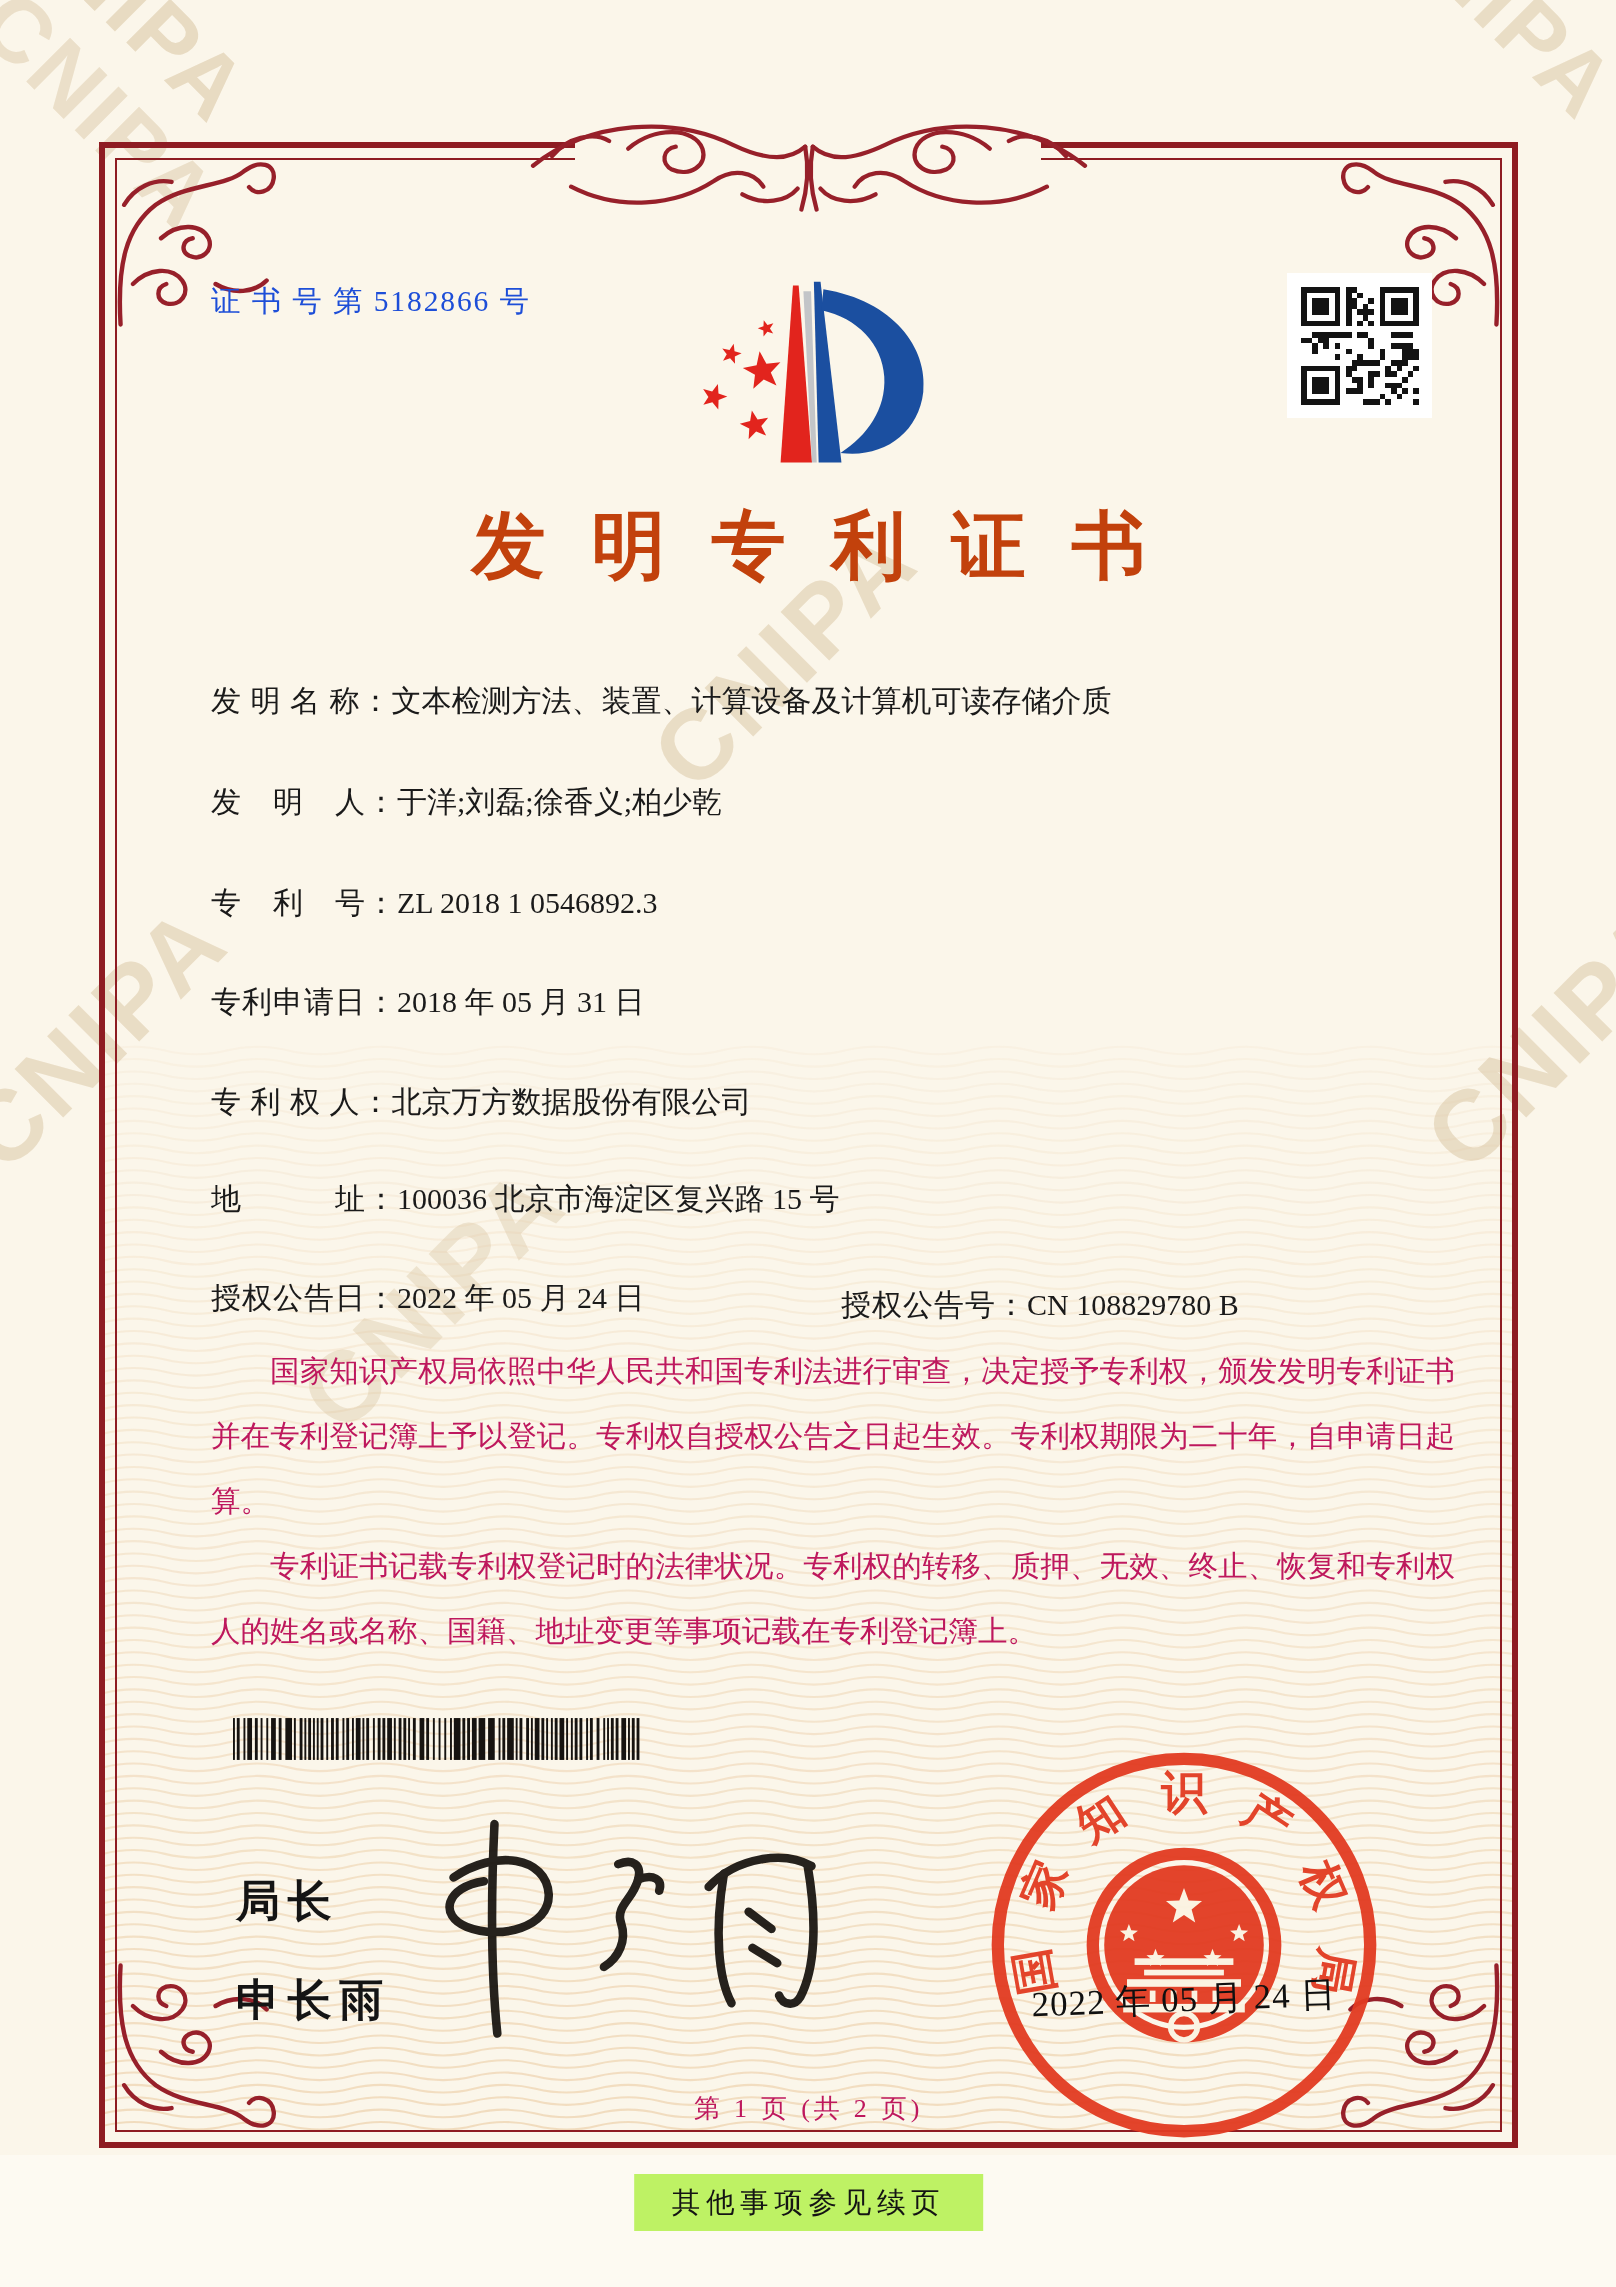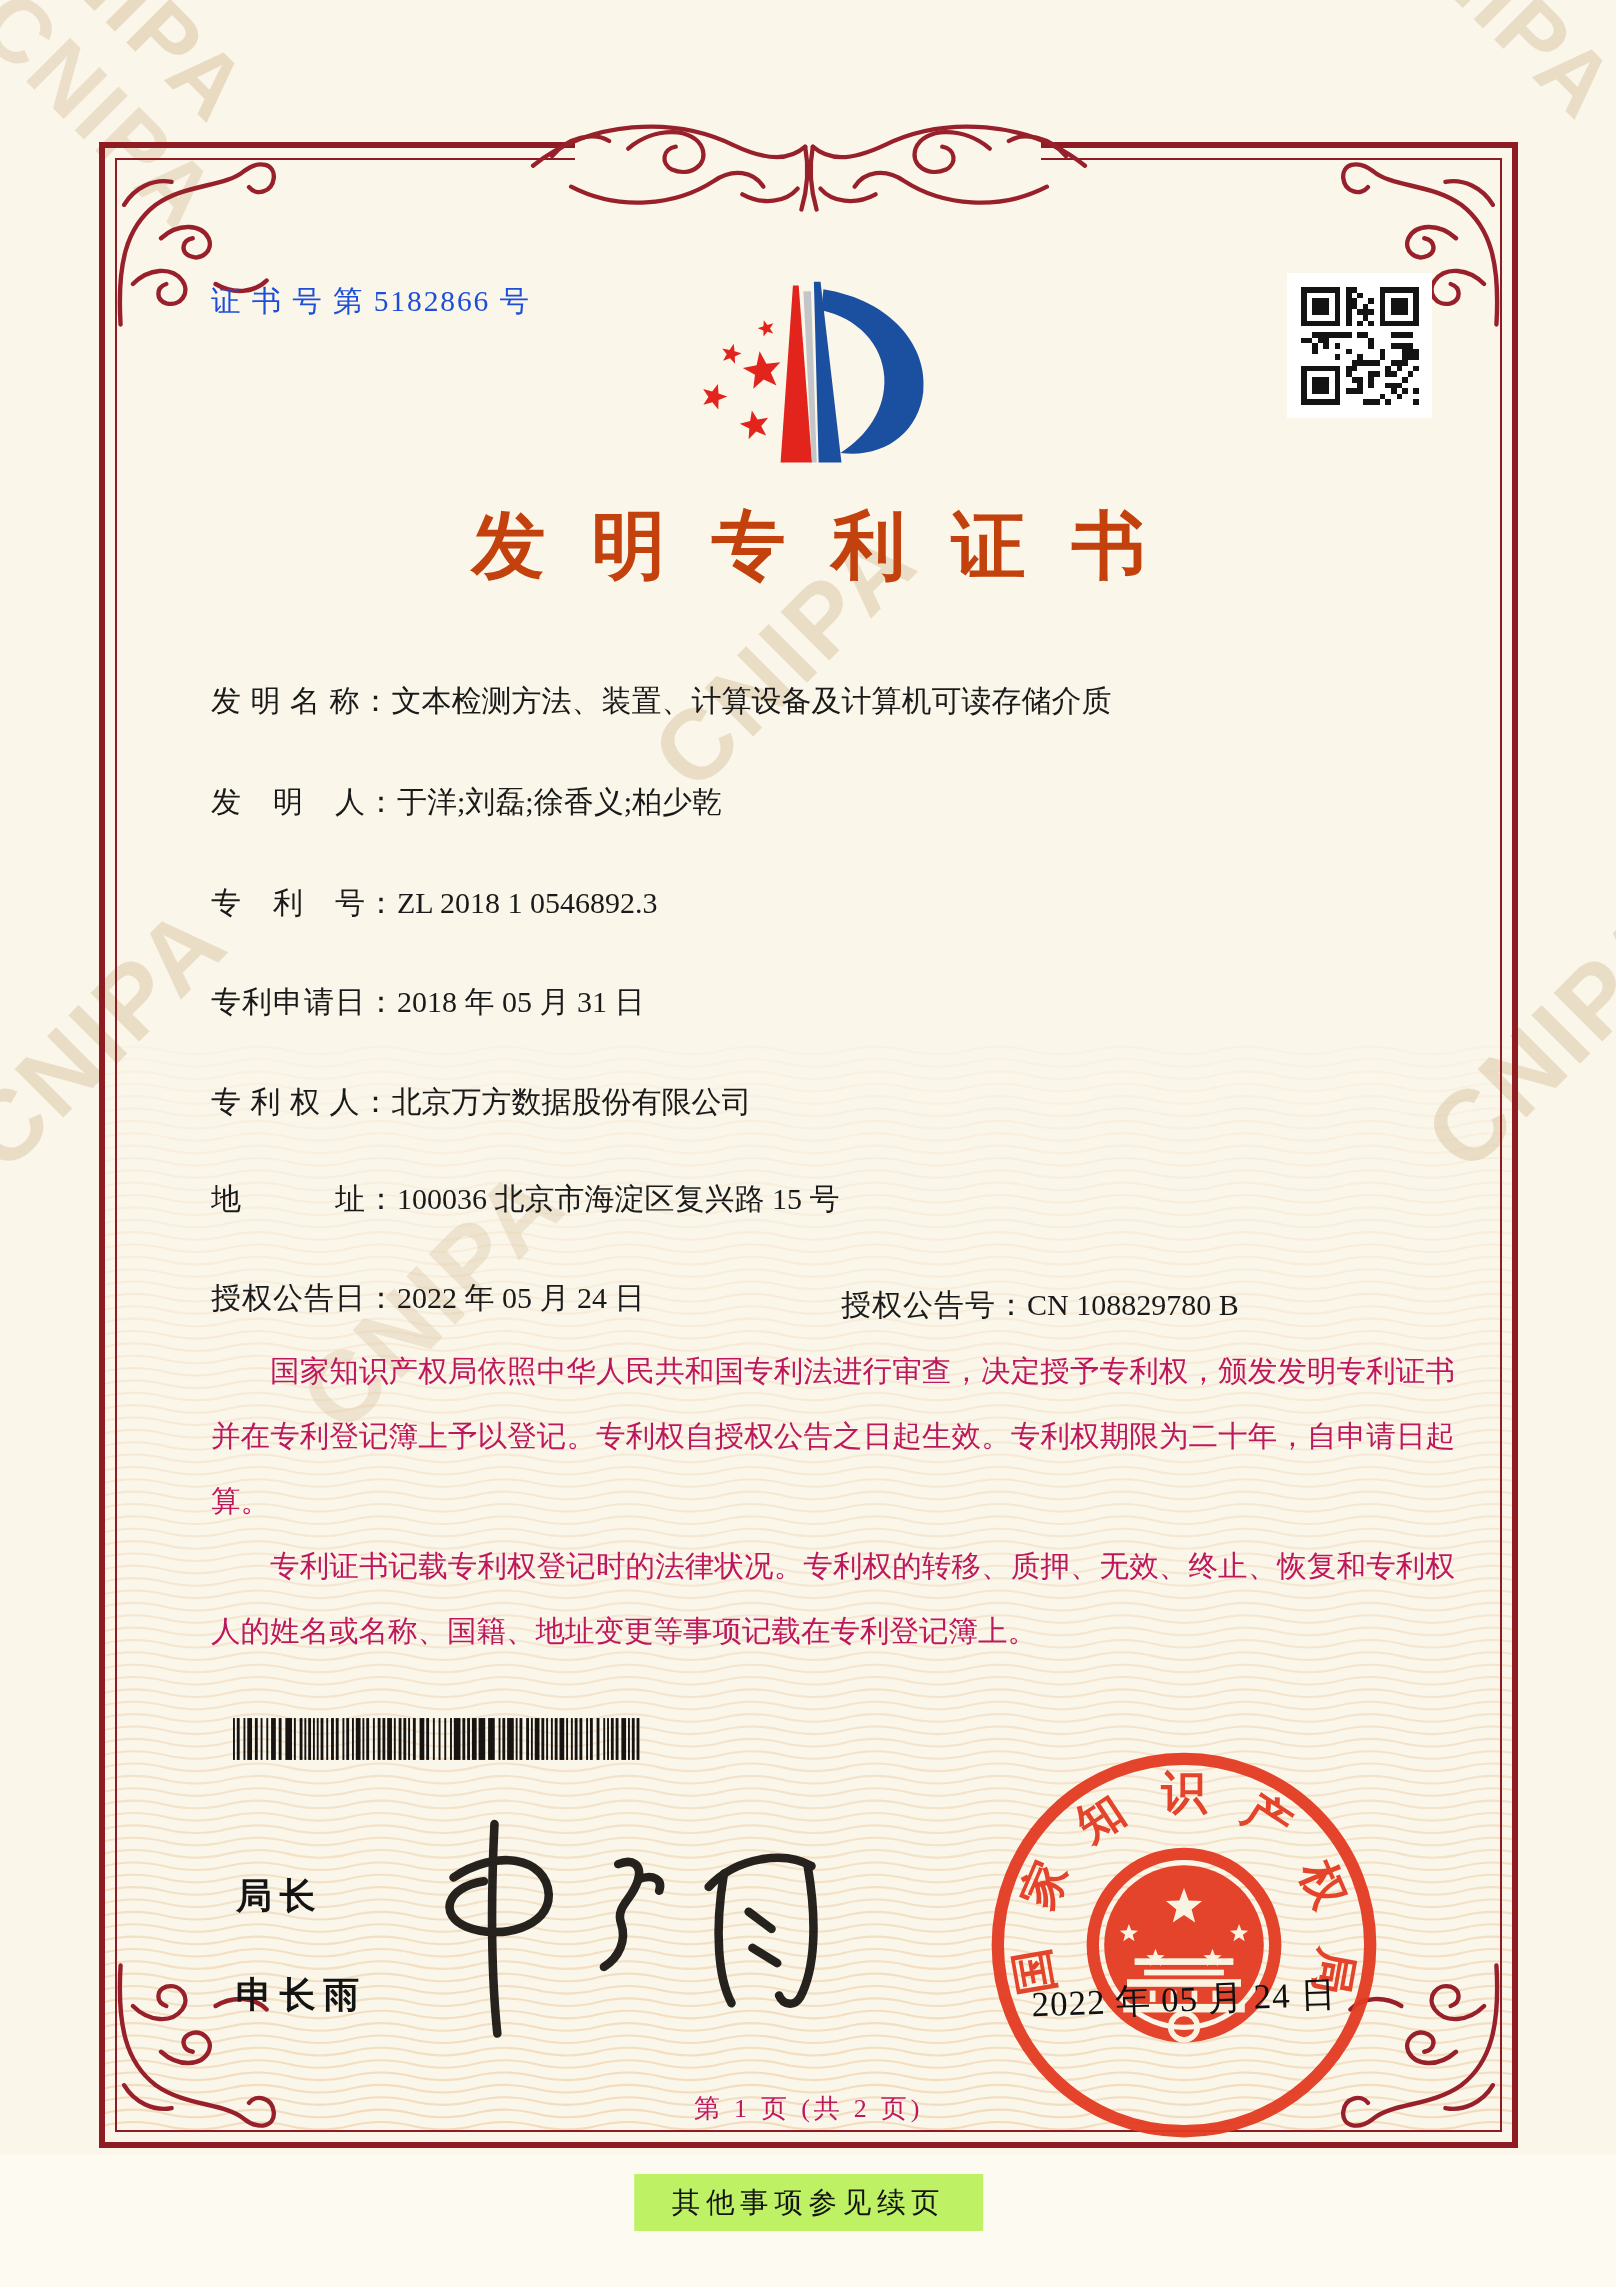--- a/index.html
+++ b/index.html
@@ -44,21 +44,21 @@
   
   .paras{position:absolute;left:211px;top:1339px;width:1244px;font-size:29.5px;line-height:65px;
       color:#be185d;text-align:justify;z-index:3;}
   .paras p{margin:0;text-indent:2em;}
 
   
   #barcode{position:absolute;left:233px;top:1718px;z-index:3;}
 
   
   .officer{position:absolute;left:236px;font-family:"Liberation Sans","DejaVu Sans",sans-serif;
-      font-weight:600;font-size:36px;color:#141414;letter-spacing:7.6px;z-index:3;}
+      font-weight:600;font-size:44px;color:#141414;letter-spacing:7.6px;z-index:3;}
   .officer.t{top:1872px;}
   .officer.n{top:1955px;margin-top:16px;}
   #signature{position:absolute;left:404px;top:1807px;z-index:3;}
 
   
   #seal{position:absolute;left:975px;top:1736px;z-index:4;opacity:0.95;}
   .seal-date{position:absolute;left:989px;top:1976px;width:390px;text-align:center;font-size:35px;
       color:#101010;transform:rotate(-2deg);z-index:5;letter-spacing:1px;}
 
   

